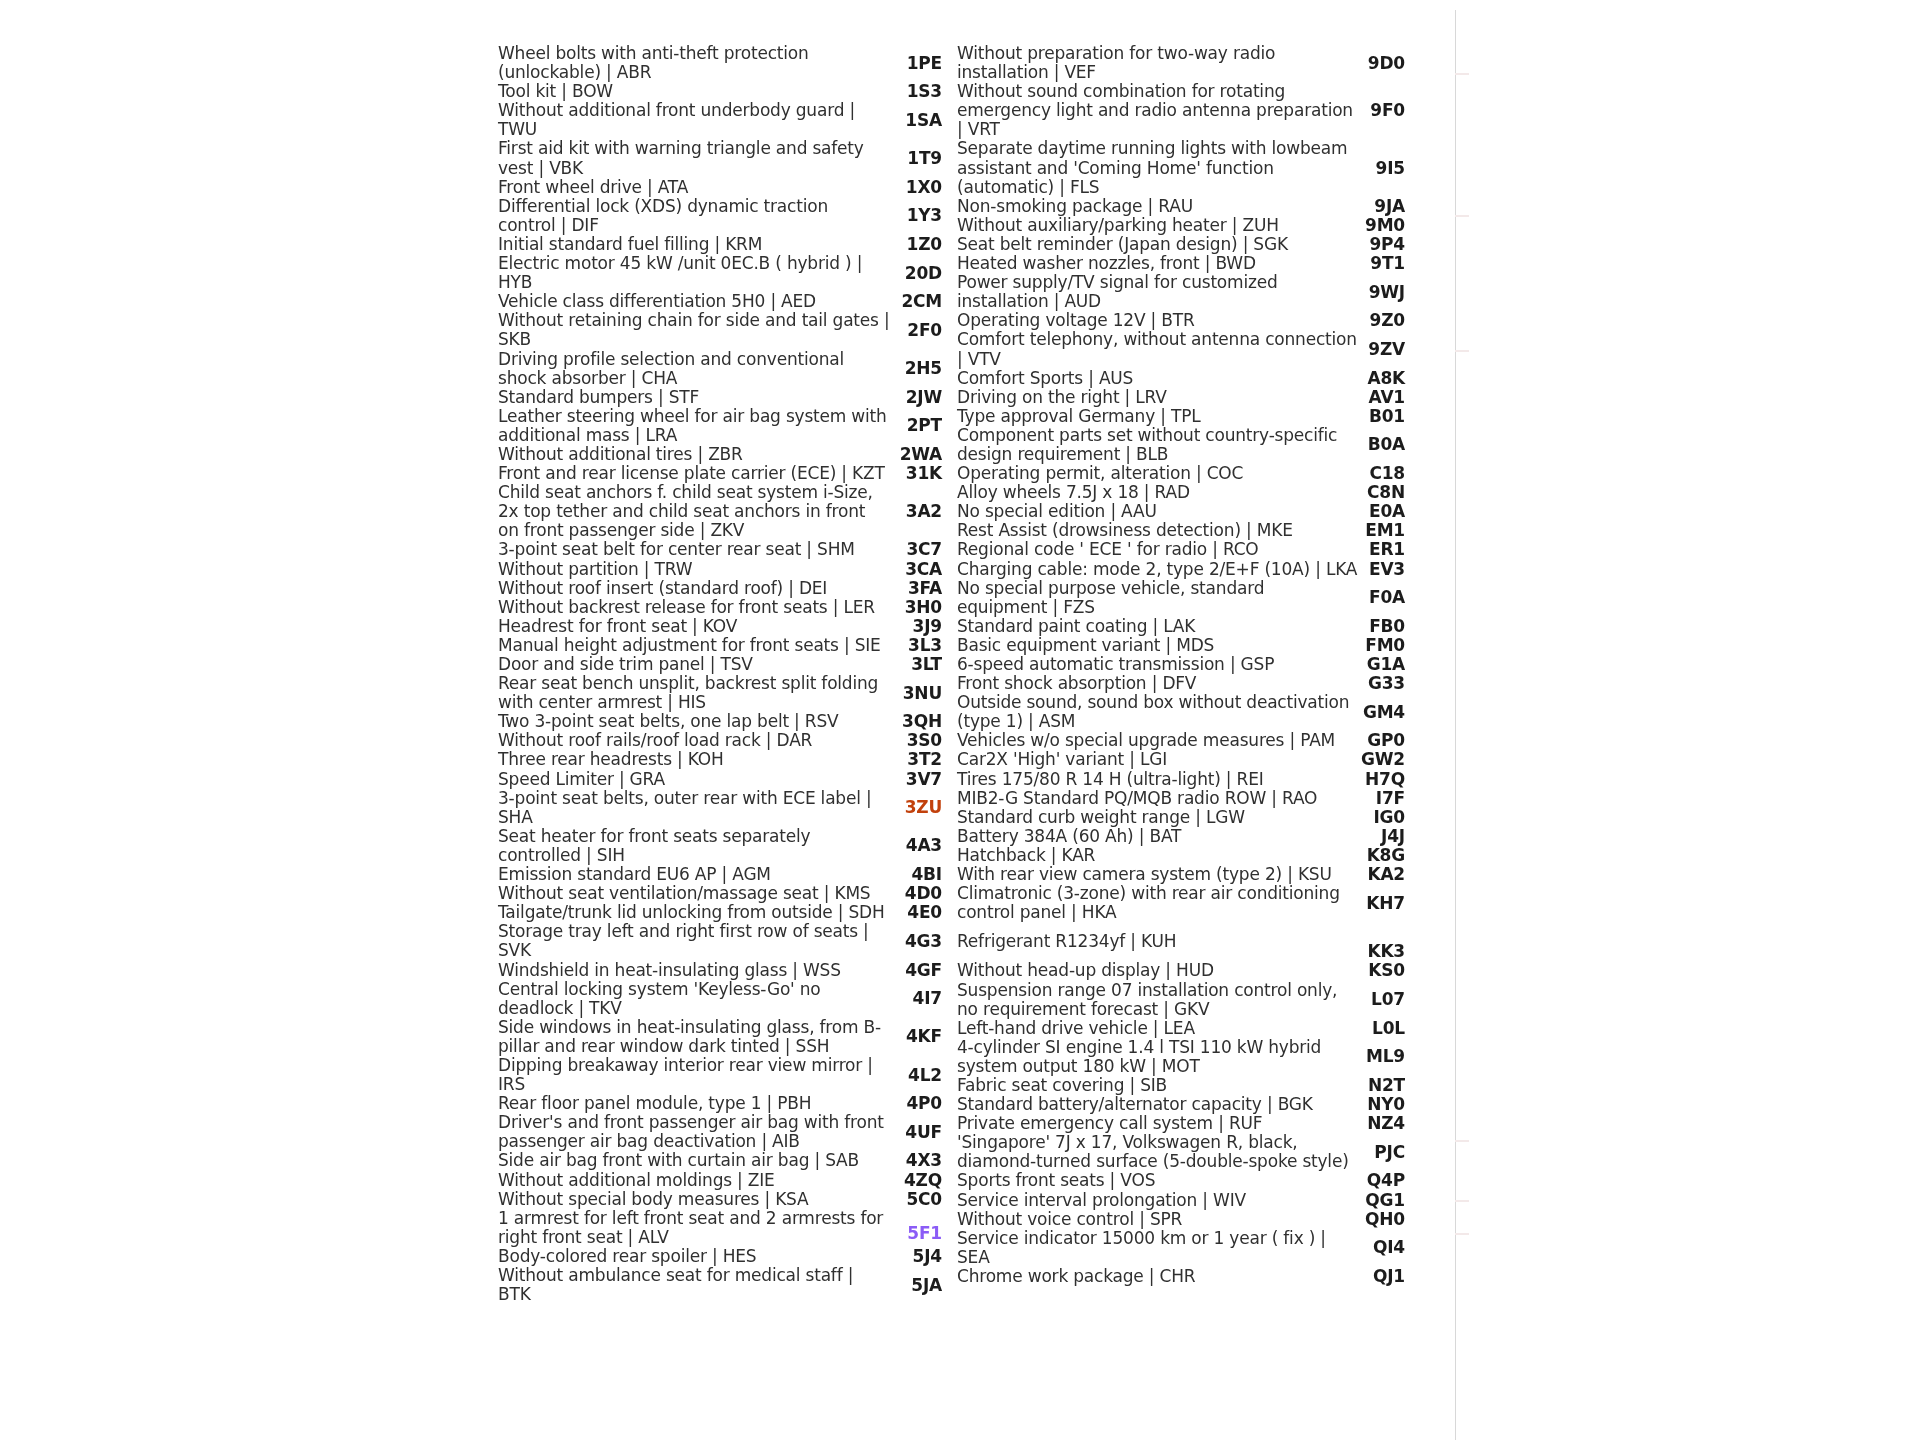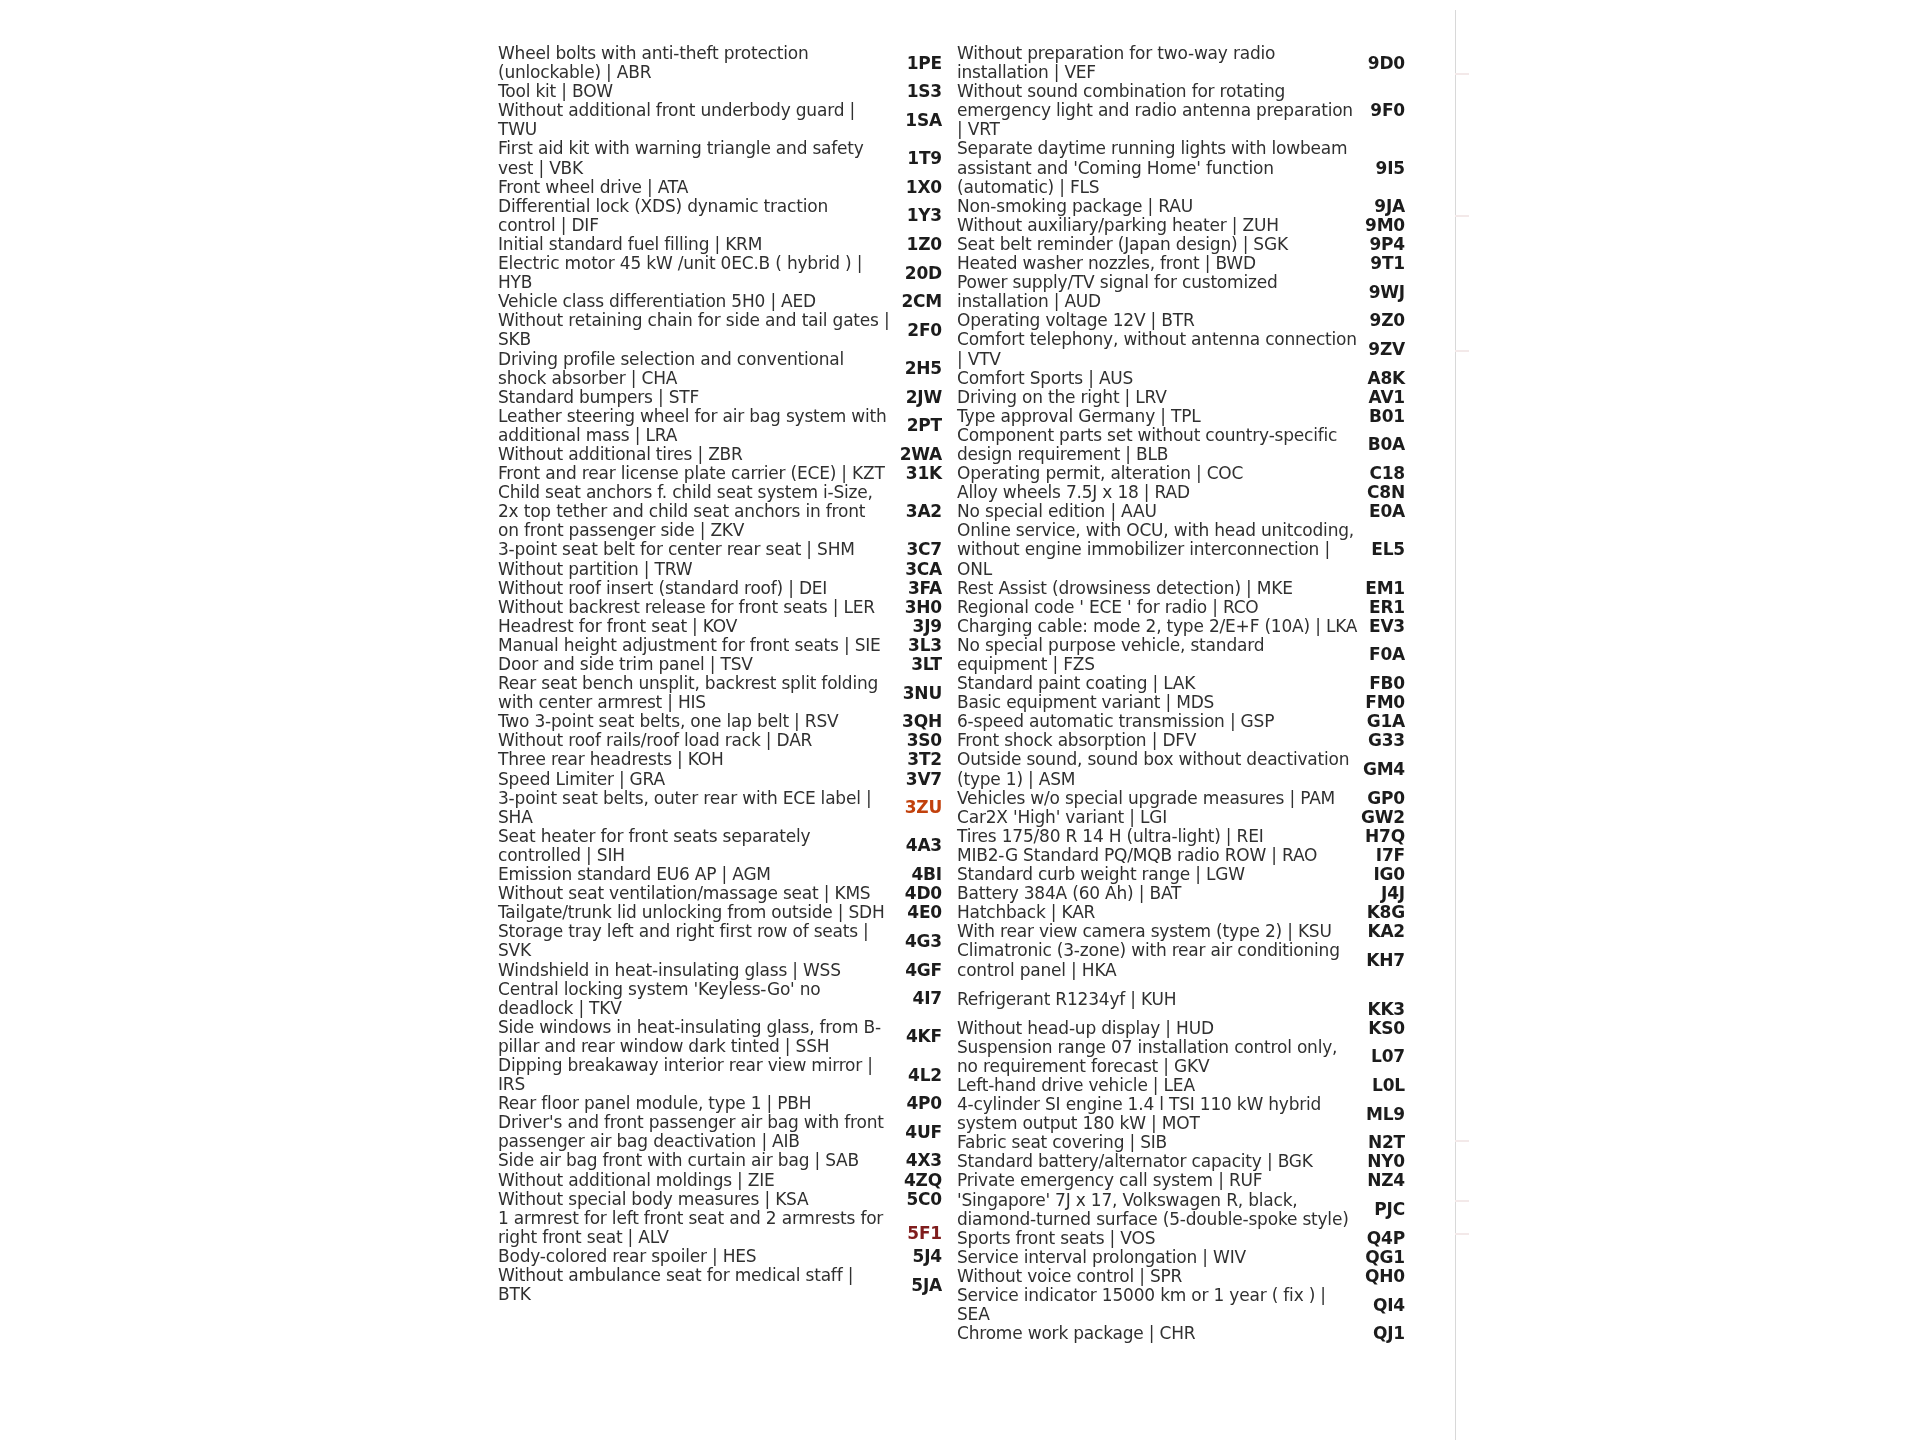--- a/index.html
+++ b/index.html
@@ -268,21 +268,21 @@
     <div class="code" style="color: rgb(28, 28, 28);">4ZQ</div>
   </div>
 
   <div class="entry">
     <div class="desc">Without special body measures | KSA</div>
     <div class="code" style="color: rgb(28, 28, 28);">5C0</div>
   </div>
 
   <div class="entry">
     <div class="desc">1 armrest for left front seat and 2 armrests for right front seat | ALV</div>
-    <div class="code" style="color: #7f1d1d; margin-top: 11px;">5F1</div>
+    <div class="code" style="color: #8b5cf6; margin-top: 11px;">5F1</div>
   </div>
 
   <div class="entry">
     <div class="desc">Body-colored rear spoiler | HES</div>
     <div class="code" style="color: rgb(28, 28, 28);">5J4</div>
   </div>
 
   <div class="entry">
     <div class="desc">Without ambulance seat for medical staff | BTK</div>
     <div class="code" style="color: rgb(28, 28, 28);">5JA</div>
@@ -367,24 +367,20 @@
   <div class="entry">
     <div class="desc">Alloy wheels 7.5J x 18 | RAD</div>
     <div class="code" style="color: rgb(28, 28, 28);">C8N</div>
   </div>
 
   <div class="entry">
     <div class="desc">No special edition | AAU</div>
     <div class="code" style="color: rgb(28, 28, 28);">E0A</div>
   </div>
 
-  <div class="entry">
-    <div class="desc">Online service, with OCU, with head unitcoding, without engine immobilizer interconnection | ONL</div>
-    <div class="code" style="color: rgb(28, 28, 28);">EL5</div>
-  </div>
 
   <div class="entry">
     <div class="desc">Rest Assist (drowsiness detection) | MKE</div>
     <div class="code" style="color: rgb(28, 28, 28);">EM1</div>
   </div>
 
   <div class="entry">
     <div class="desc">Regional code ' ECE ' for radio | RCO</div>
     <div class="code" style="color: rgb(28, 28, 28);">ER1</div>
   </div>

